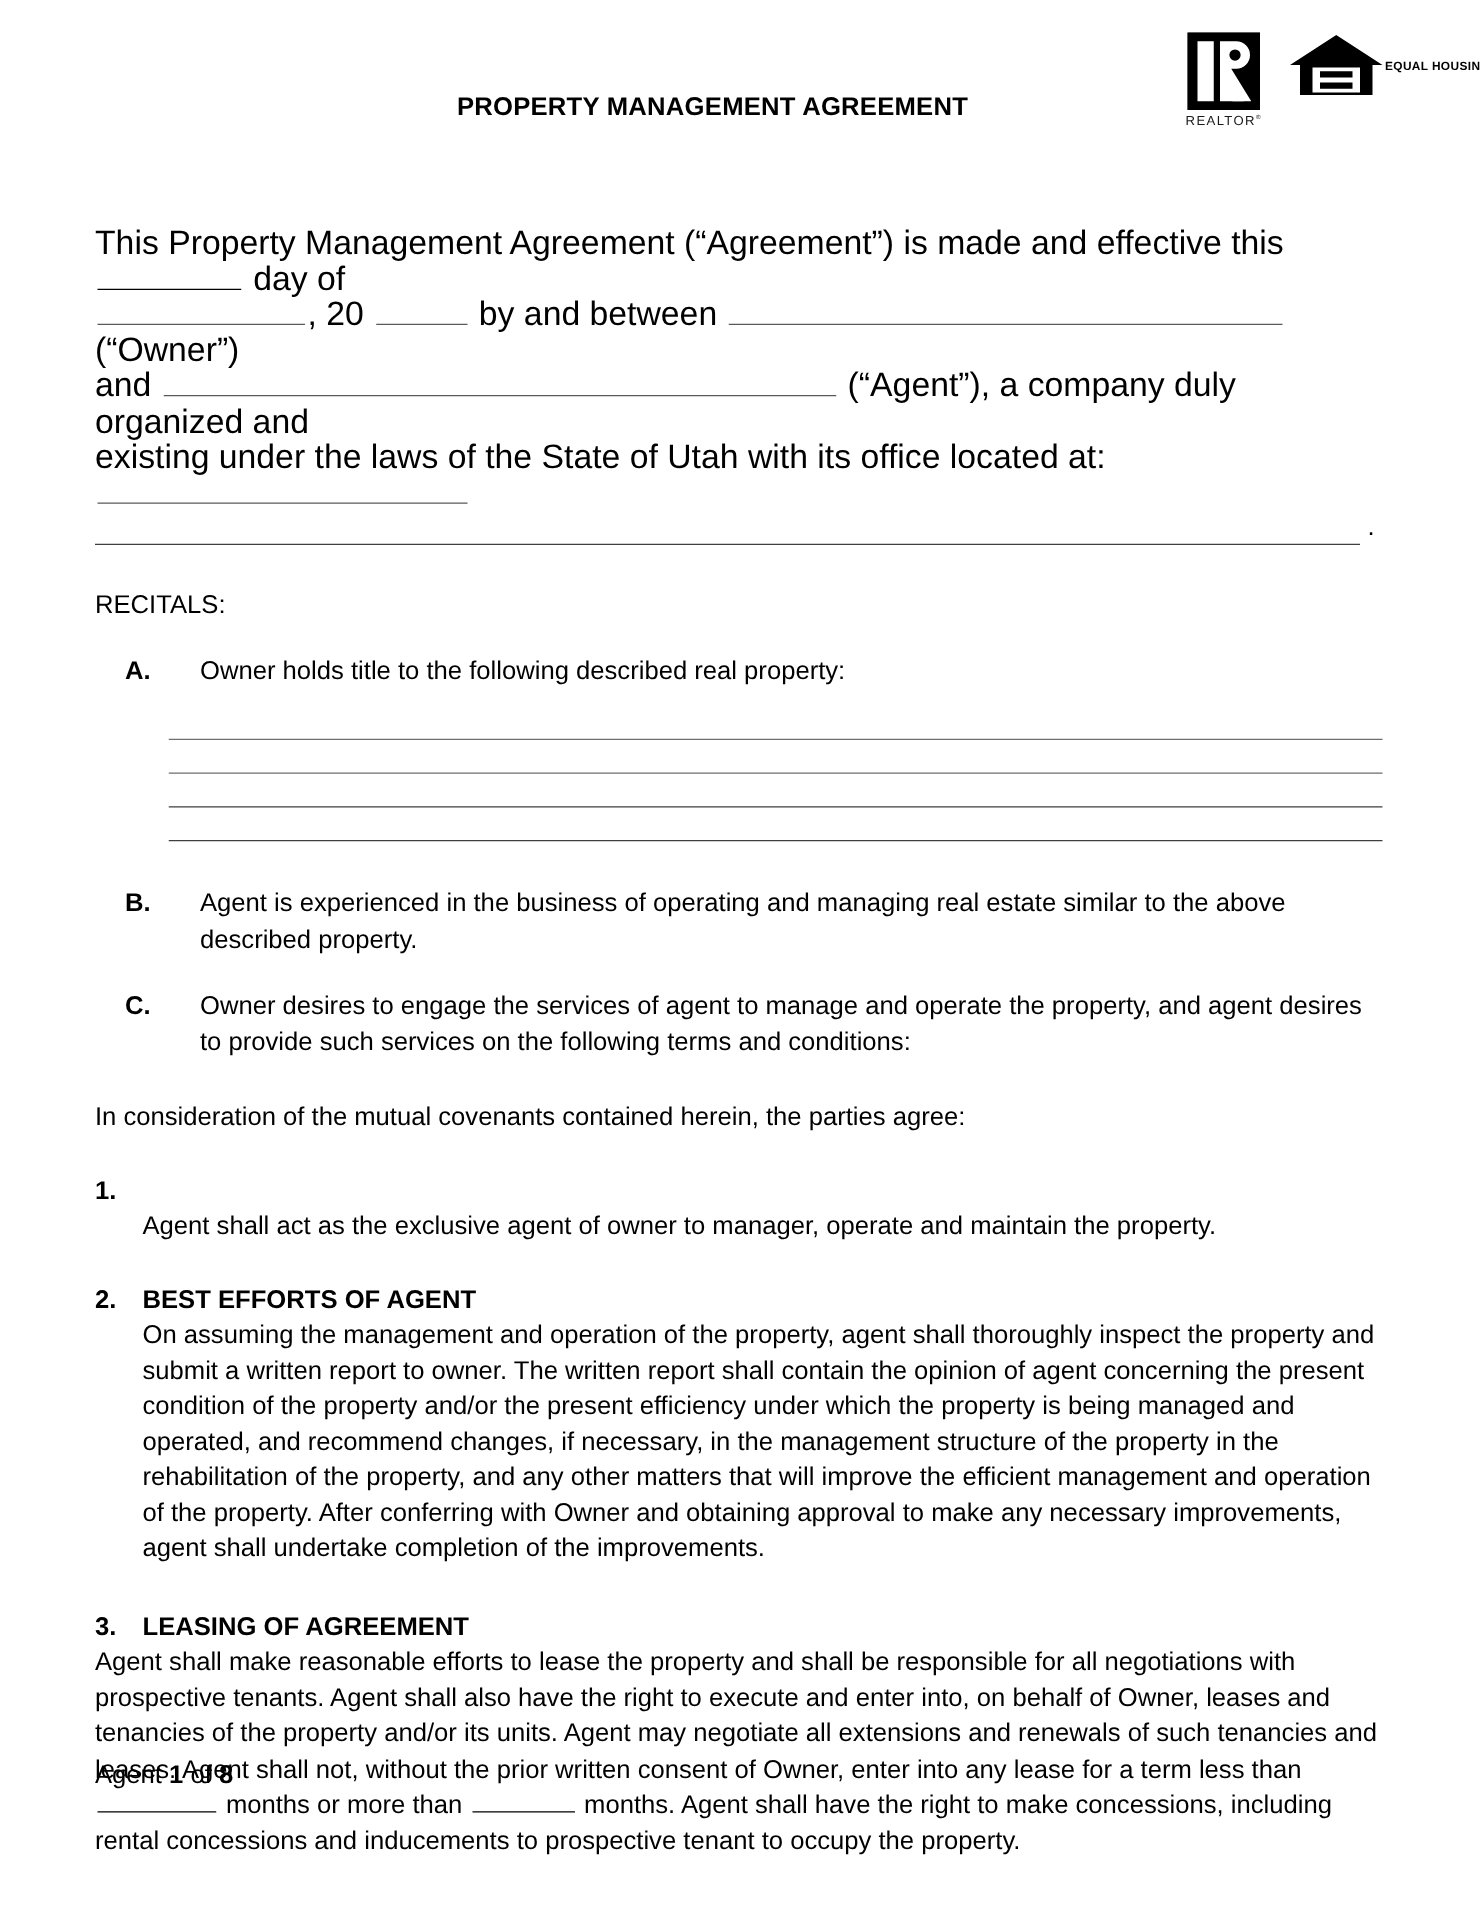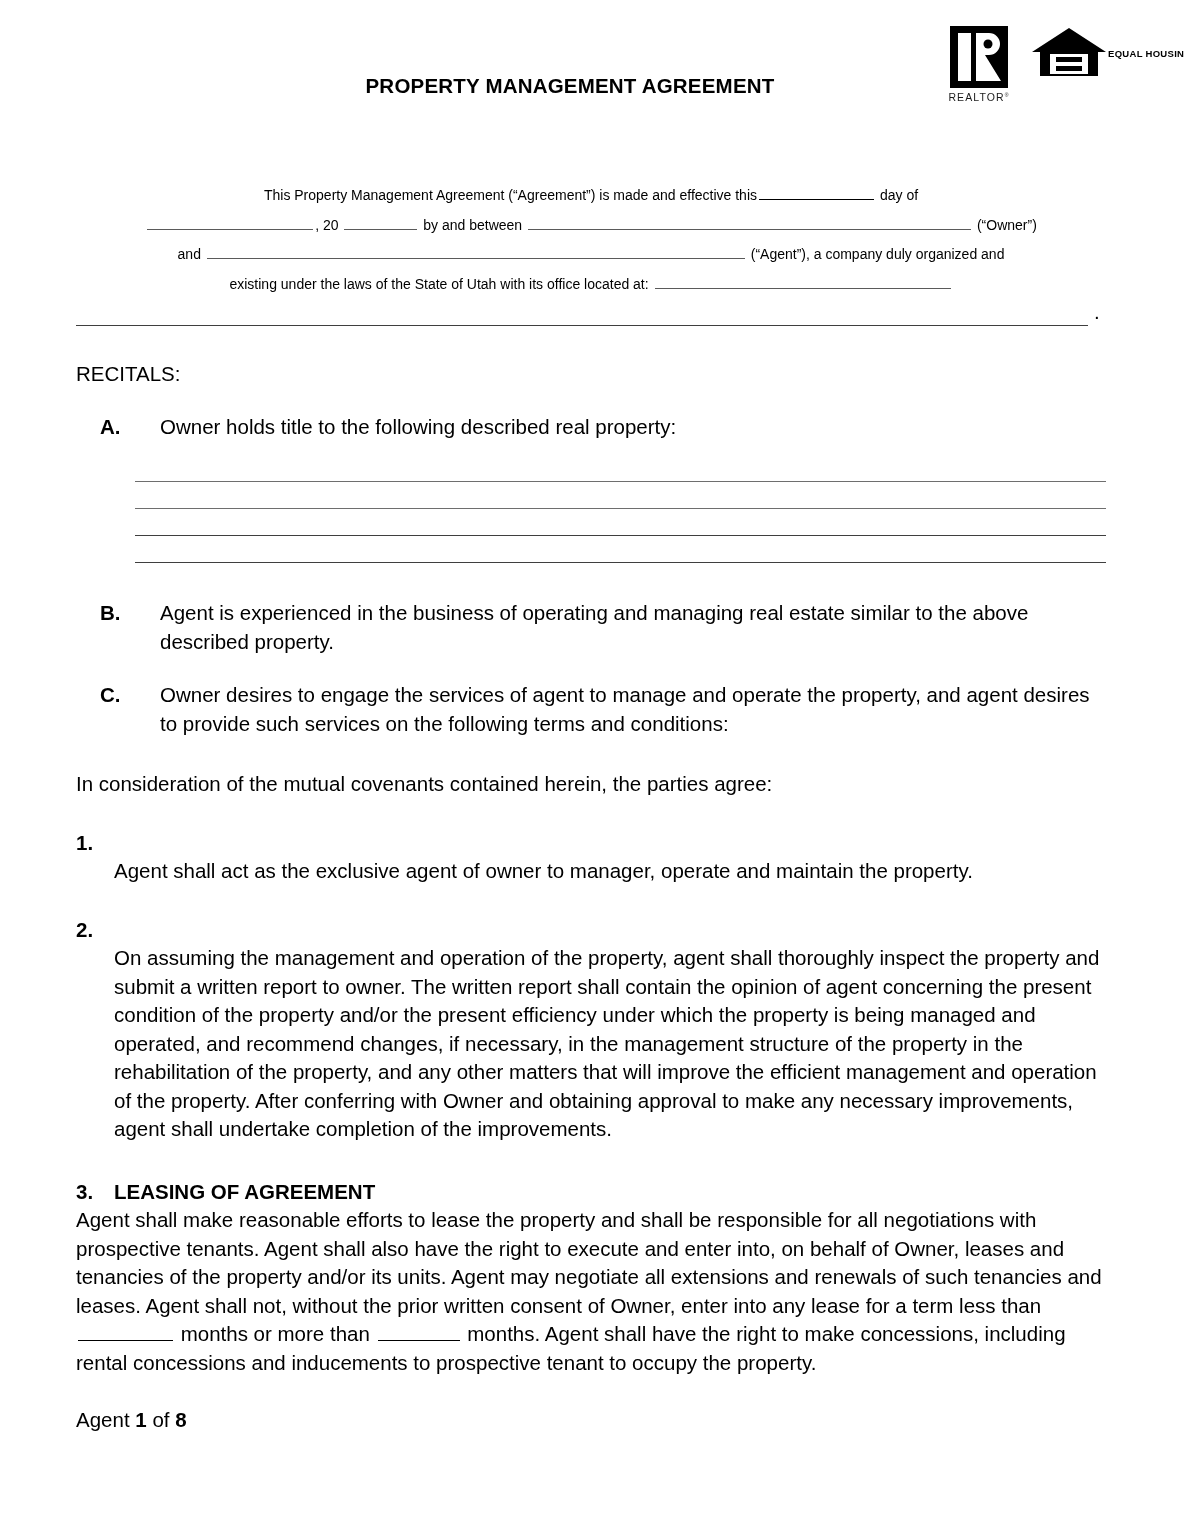--- a/index.html
+++ b/index.html
@@ -89,23 +89,22 @@
   }
 
   
   .body-wrap {
     position: absolute;
     left: 76px;
     top: 180px;
     width: 1030px;
   }
   .para {
-    font-size: 14px;
-    line-height: 28.5px;
-    text-align: center;
+    font-size: 27px;
+    line-height: 28.5px;
   }
   .intro { margin: 0; }
   .recitals-head {
     font-size: 20.5px;
     line-height: 28.5px;
     margin-top: 34px;
   }
   .item {
     display: flex;
     margin-top: 24px;
@@ -271,20 +270,21 @@
     <div class="section">
       <div class="sec-head">
         <span class="num">1.</span>
       </div>
       <div class="sec-body-indent">Agent shall act as the exclusive agent of owner to manager, operate and maintain the property.</div>
     </div>
 
     <div class="section">
       <div class="sec-head">
         <span class="num">2.</span>
+        <span>BEST EFFORTS OF AGENT</span>
       </div>
       <div class="sec-body-indent">On assuming the management and operation of the property, agent shall thoroughly inspect the property and submit a written report to owner. The written report shall contain the opinion of agent concerning the present condition of the property and/or the present efficiency under which the property is being managed and operated, and recommend changes, if necessary, in the management structure of the property in the rehabilitation of the property, and any other matters that will improve the efficient management and operation of the property. After conferring with Owner and obtaining approval to make any necessary improvements, agent shall undertake completion of the improvements.</div>
     </div>
 
     <div class="section" style="margin-top:34px">
       <div class="sec-head">
         <span class="num">3.</span>
         <span>LEASING OF AGREEMENT</span>
       </div>
       <div class="sec-body-flush"><span>Agent shall make reasonable efforts to lease the property and shall be responsible for all negotiations with prospective tenants. Agent shall also have the right to execute and enter into, on behalf of Owner, leases and tenancies of the property and/or its units. Agent may negotiate all extensions and renewals of such tenancies and leases. Agent shall not, without the prior written consent of Owner, enter into any lease for a term less than</span> <span class="u" style="width:95px"></span> <span>months or more than</span> <span class="u" style="width:82px"></span> <span>months. Agent shall have the right to make concessions, including rental concessions and inducements to prospective tenant to occupy the property.</span></div>

